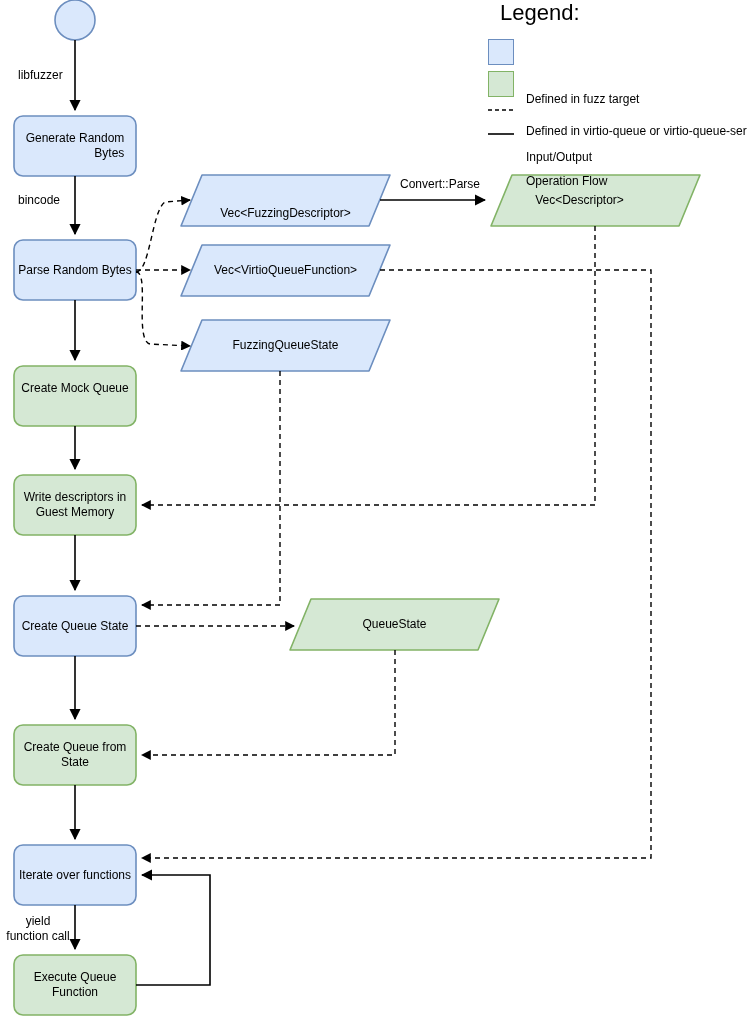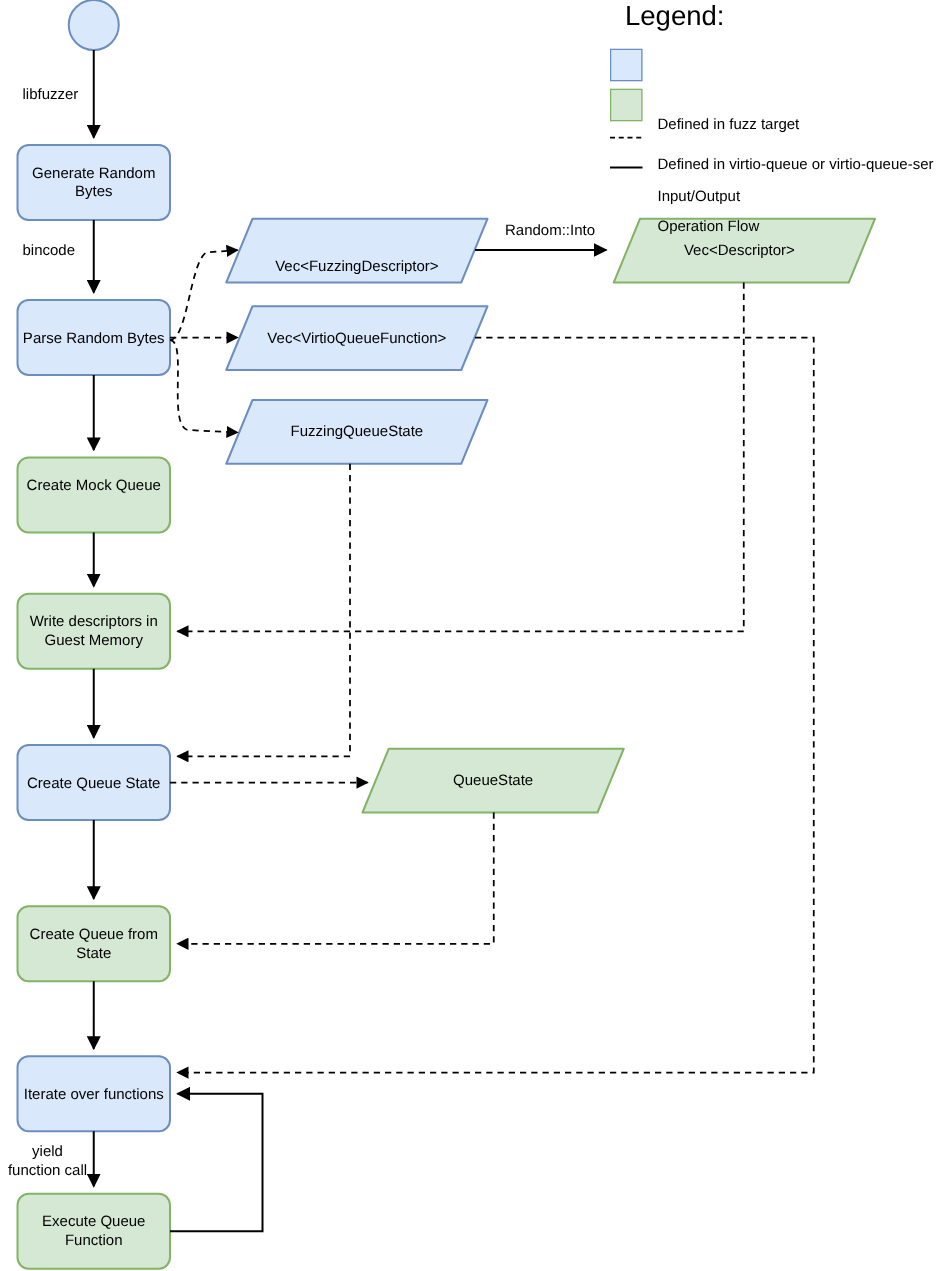--- a/index.html
+++ b/index.html
@@ -135,21 +135,21 @@
   <path d="M 280 371 L 280 605 L 142 605" stroke="#000000" stroke-width="1.4" fill="none" stroke-dasharray="5,4" marker-end="url(#arrow)"></path>
 
   <path d="M 136 626 L 294 626" stroke="#000000" stroke-width="1.4" fill="none" stroke-dasharray="5,4" marker-end="url(#arrow)"></path>
 
   <path d="M 395 650 L 395 755 L 142 755" stroke="#000000" stroke-width="1.4" fill="none" stroke-dasharray="5,4" marker-end="url(#arrow)"></path>
 
   <line x1="488" y1="110" x2="514" y2="110" stroke="#000000" stroke-width="1.4" stroke-dasharray="4,3"></line>
   <line x1="488" y1="134" x2="514" y2="134" stroke="#000000" stroke-width="1.6"></line>
 </svg>
 
-<div class="node-label" style="left:14px; top:116px; width:122px; height:60px;">Generate Random
+<div class="node-label" style="left:14px; top:116px; width:122px; height:60px;text-align:right;">Generate Random
 Bytes</div>
 
 <div class="node-label" style="left:10px; top:240px; width:130px; height:60px;">Parse Random Bytes</div>
 
 <div class="node-label" style="left:12px; top:366px; width:126px; height:44px;">Create Mock Queue</div>
 
 <div class="node-label" style="left:14px; top:475px; width:122px; height:60px;">Write descriptors in
 Guest Memory</div>
 
 <div class="node-label" style="left:12px; top:596px; width:126px; height:60px;">Create Queue State</div>
@@ -161,29 +161,29 @@
 
 <div class="node-label" style="left:14px; top:955px; width:122px; height:60px;">Execute Queue
 Function</div>
 
 <div class="node-label" style="left:181px; top:175px; width:209px; height:51px;margin-top:13px;">Vec&lt;FuzzingDescriptor&gt;</div>
 
 <div class="node-label" style="left:181px; top:245px; width:209px; height:51px;">Vec&lt;VirtioQueueFunction&gt;</div>
 
 <div class="node-label" style="left:181px; top:320px; width:209px; height:51px;">FuzzingQueueState</div>
 
-<div class="node-label" style="left:487px; top:175px; width:209px; height:51px;">Vec&lt;Descriptor&gt;</div>
+<div class="node-label" style="left:475px; top:175px; width:209px; height:51px;">Vec&lt;Descriptor&gt;</div>
 
 <div class="node-label" style="left:290px; top:599px; width:209px; height:51px;">QueueState</div>
 
 <div class="edge-label" style="left:18px; top:68px; width:80px; text-align:left;">libfuzzer</div>
 
 <div class="edge-label" style="left:18px; top:193px; width:80px; text-align:left;">bincode</div>
 
-<div class="edge-label" style="left:390px; top:177px; width:100px; text-align:center;">Random::Into</div>
+<div class="edge-label" style="left:390px; top:177px; width:100px; text-align:center;">Convert::Parse</div>
 
 <div class="edge-label" style="left:0px; top:914px; width:76px; text-align:center;">yield
 function call</div>
 
 <div class="legend-title">Legend:</div>
 
 <div class="legend-swatch" style="left:488px; top:39px; background:#dae8fc; border:1.5px solid #6c8ebf;"></div>
 <div class="legend-row-text" style="left:526px; top:45px; width:220px;">Defined in fuzz target</div>
 
 <div class="legend-swatch" style="left:488px; top:71px; background:#d5e8d4; border:1.5px solid #82b366;"></div>

